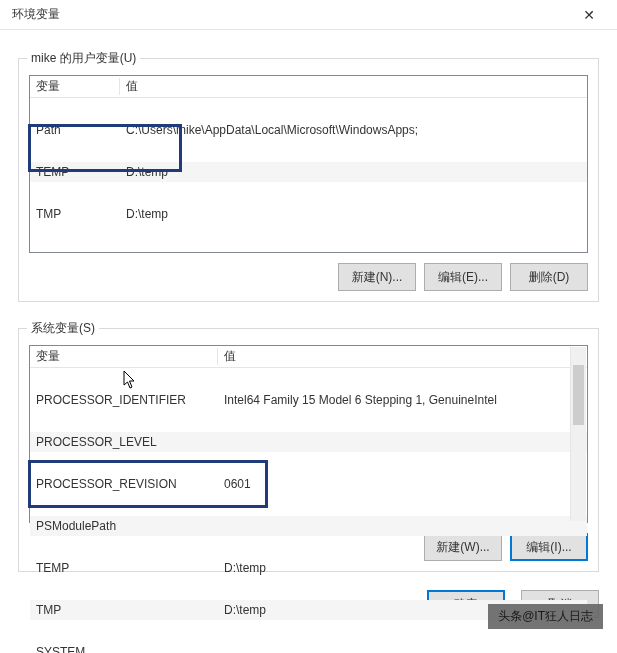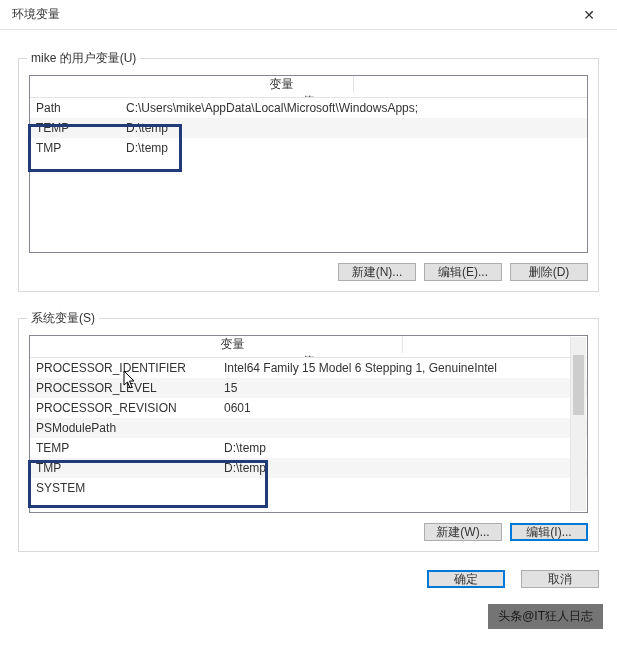--- a/index.html
+++ b/index.html
@@ -52,40 +52,40 @@
     }
     .lw-user { height: 178px; }
     .lw-sys  { height: 178px; }
     .list-header {
       display: flex;
       border-bottom: 1px solid #e5e5e5;
       font-size: 12px;
       color: #333;
       height: 22px;
       align-items: center;
-      flex-direction: column;
     }
     .list-header div {
       padding: 0 6px;
       border-right: 1px solid #e5e5e5;
       white-space: nowrap;
       overflow: hidden;
     }
     .list-header div:last-child { border-right: none; }
     .col-name-user { width: 90px; }
     .col-val-user  { flex: 1; }
     .col-name-sys  { width: 188px; }
     .col-val-sys   { flex: 1; }
     .list-body { overflow: hidden; }
     .row {
       display: flex;
       height: 20px;
       align-items: center;
       font-size: 12px;
       color: #333;
+      margin-top: 22px;
     }
     .row:nth-child(even) { background: #f5f5f5; }
     .row div {
       padding: 0 6px;
       white-space: nowrap;
       overflow: hidden;
       text-overflow: clip;
     }
     .row .c1u { width: 90px; }
     .row .c2u { flex: 1; }
@@ -105,21 +105,21 @@
       background: #cdcdcd;
     }
     .btnrow {
       display: flex;
       justify-content: flex-end;
       gap: 8px;
       margin-top: 10px;
     }
     .btn {
       min-width: 78px;
-      height: 18px;
+      height: 28px;
       border: 1px solid #adadad;
       background: #e1e1e1;
       font-size: 12px;
       color: #333;
       display: inline-flex;
       align-items: center;
       justify-content: center;
       cursor: default;
       font-family: inherit;
     }
@@ -200,21 +200,20 @@
         <div class="col-name-sys">变量</div>
         <div class="col-val-sys">值</div>
       </div>
       <div class="list-body">
         <div class="row">
           <div class="c1s">PROCESSOR_IDENTIFIER</div>
           <div class="c2s">Intel64 Family 15 Model 6 Stepping 1, GenuineIntel</div>
         </div>
         <div class="row">
           <div class="c1s">PROCESSOR_LEVEL</div>
-          <div class="c2s">15</div>
         </div>
         <div class="row">
           <div class="c1s">PROCESSOR_REVISION</div>
           <div class="c2s">0601</div>
         </div>
         <div class="row">
           <div class="c1s">PSModulePath</div>
         </div>
         <div class="row">
           <div class="c1s">TEMP</div>

